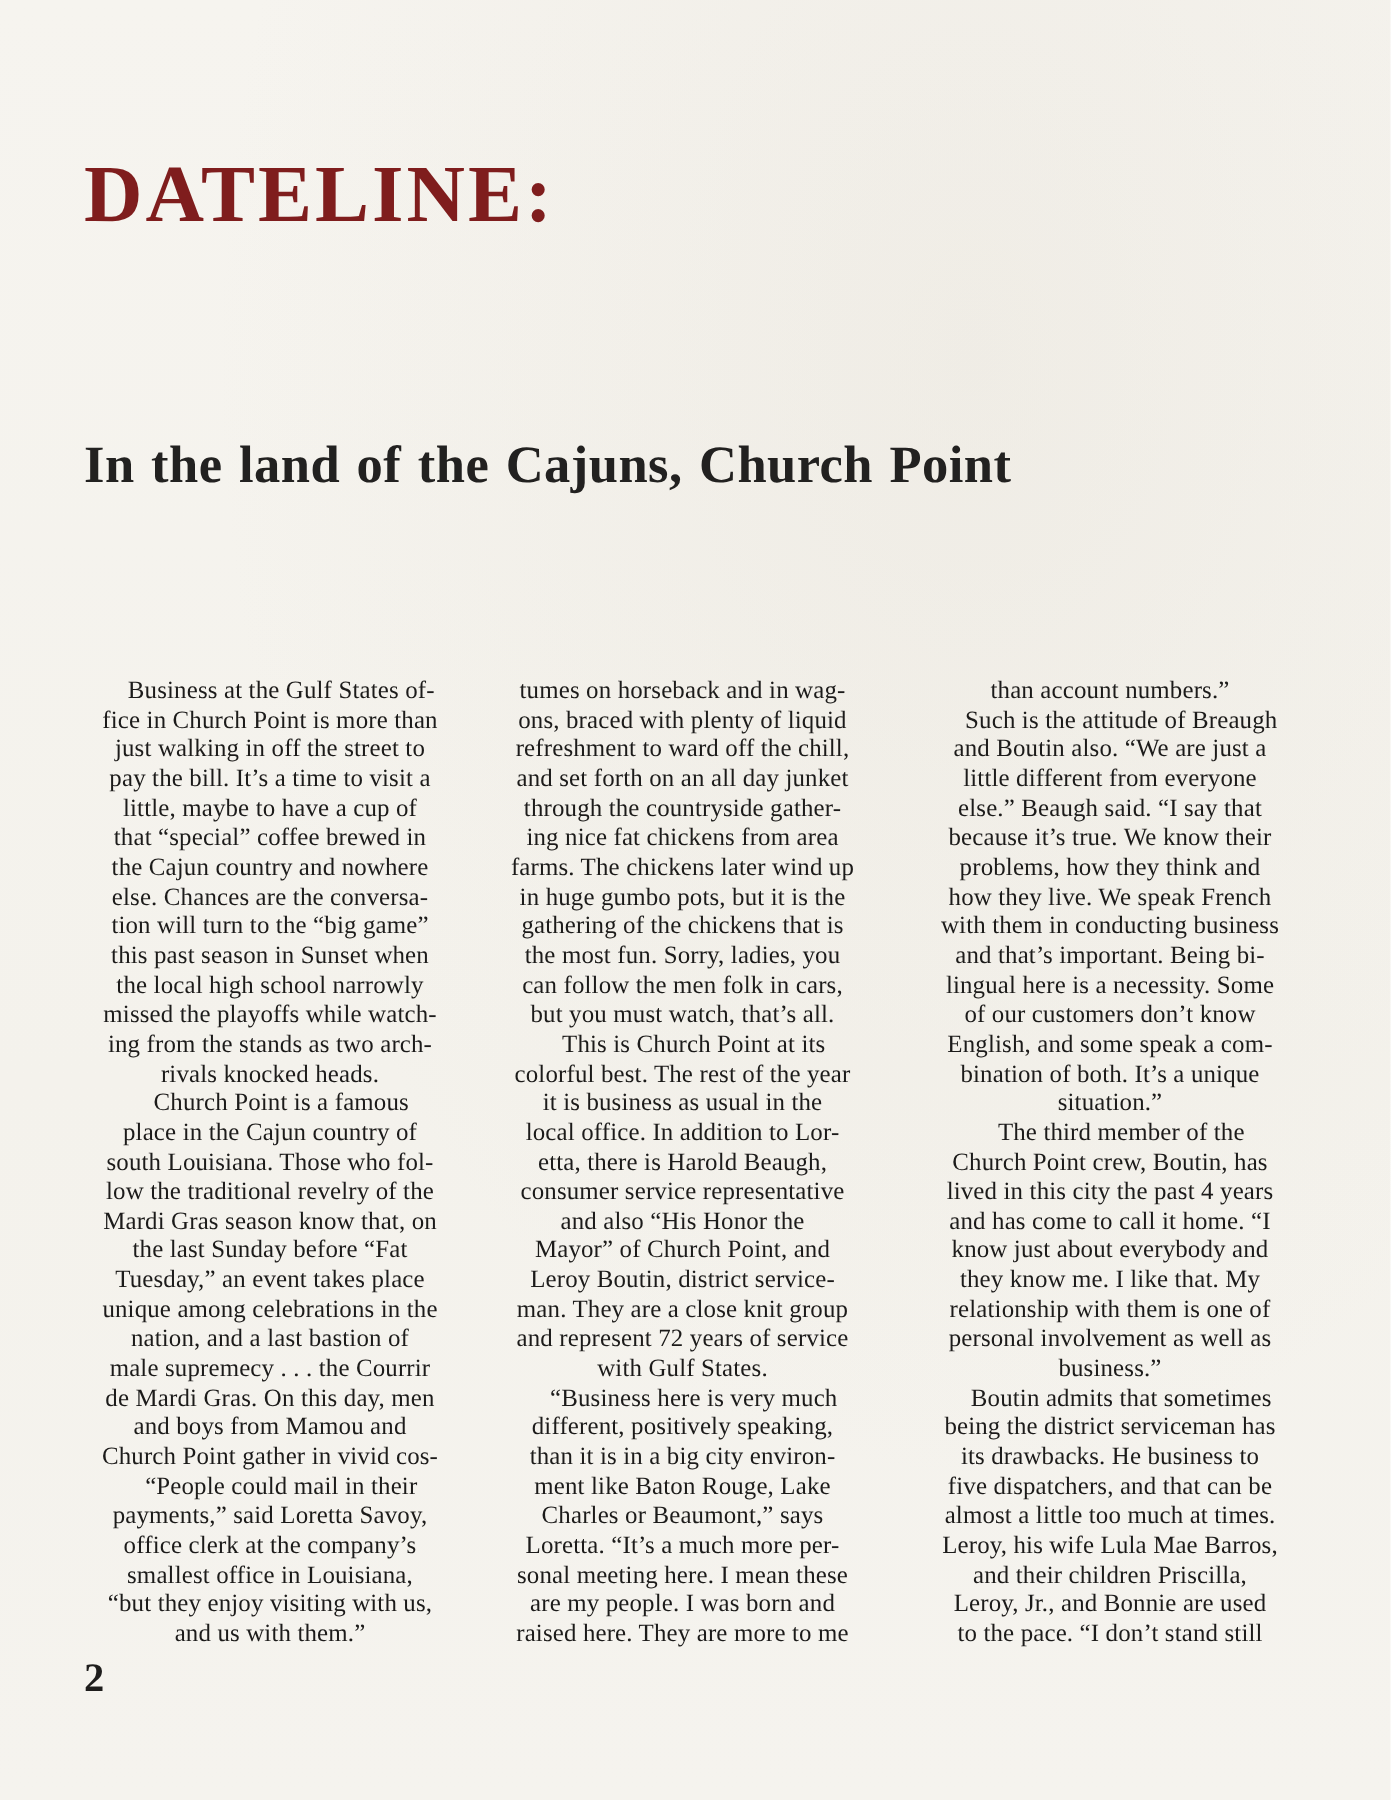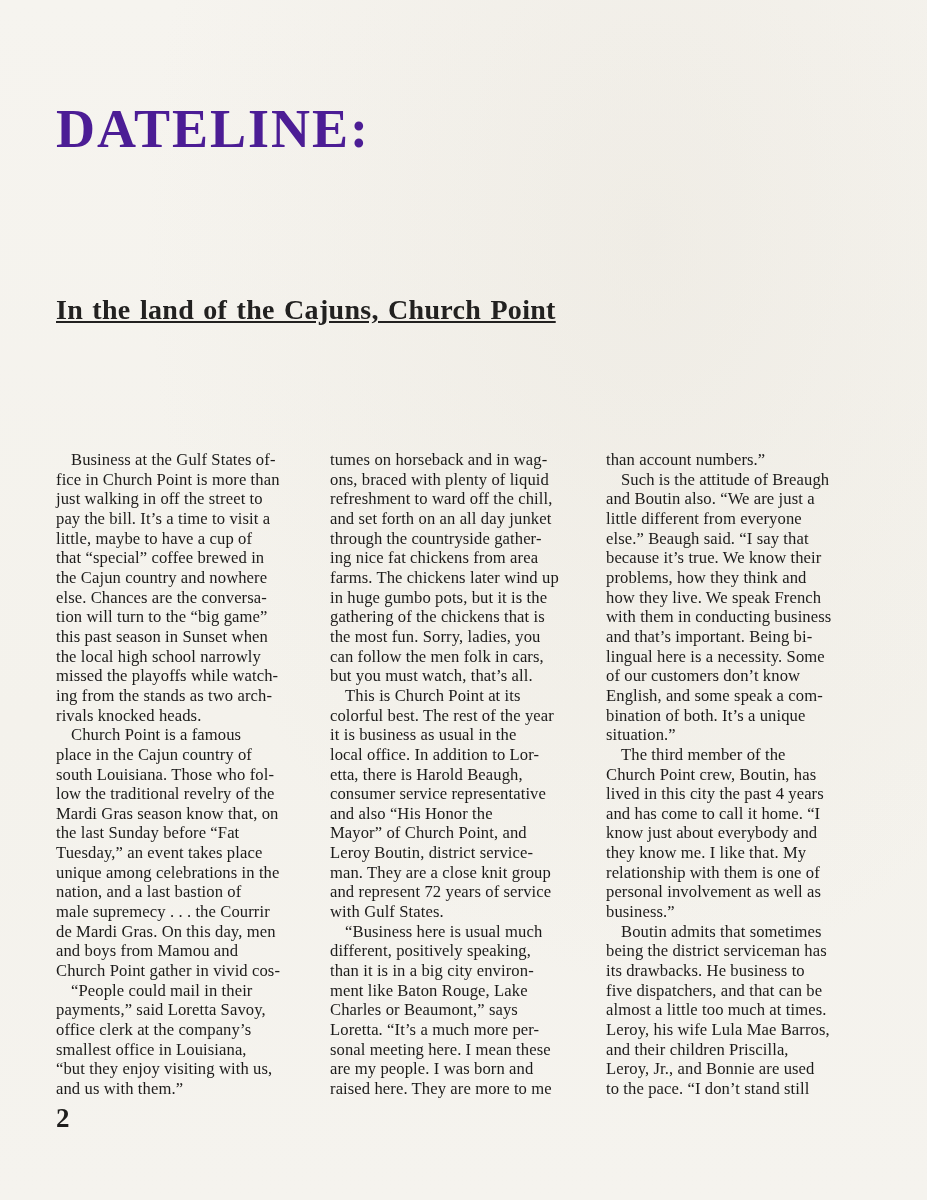--- a/index.html
+++ b/index.html
@@ -23,46 +23,45 @@
   }
   .title {
     position: absolute;
     left: 56px;
     top: 100px;
     margin: 0;
     font-size: 54px;
     line-height: 58px;
     font-weight: bold;
     letter-spacing: 2px;
-    color: #4c1d95;
+    color: #7f1d1d;
   }
   .title-line { display: block; white-space: pre; }
   .subtitle {
     position: absolute;
     left: 56px;
     top: 294px;
     margin: 0;
-    font-size: 28px;
+    font-size: 35px;
     line-height: 31px;
     font-weight: bold;
     letter-spacing: 0.3px;
     word-spacing: 2px;
     color: #222120;
-    text-decoration: underline;
   }
   .subtitle-line { display: block; white-space: pre; }
   .subtitle-line-2 { padding-left: 12px; }
   .columns {
     position: absolute;
     left: 56px;
     top: 450px;
     display: flex;
     gap: 26px;
   }
-  .col { flex: 0 0 auto; }
+  .col { flex: 0 0 auto; text-align: center; }
   .col-1 { width: 248px; }
   .col-2 { width: 250px; font-family: Liberation Serif, serif; }
   .col-3 { width: 268px; }
   .para {
     margin: 0;
     font-size: 16.6px;
     line-height: 19.65px;
     white-space: pre;
     letter-spacing: 0.1px;
     color: #1c1b1a;
@@ -144,21 +143,21 @@
 it is business as usual in the
 local office. In addition to Lor-
 etta, there is Harold Beaugh,
 consumer service representative
 and also “His Honor the
 Mayor” of Church Point, and
 Leroy Boutin, district service-
 man. They are a close knit group
 and represent 72 years of service
 with Gulf States.</p>
-        <p class="para indent">“Business here is usual much
+        <p class="para indent">“Business here is very much
 different, positively speaking,
 than it is in a big city environ-
 ment like Baton Rouge, Lake
 Charles or Beaumont,” says
 Loretta. “It’s a much more per-
 sonal meeting here. I mean these
 are my people. I was born and
 raised here. They are more to me</p>
       </div>
     <div class="col col-3">

